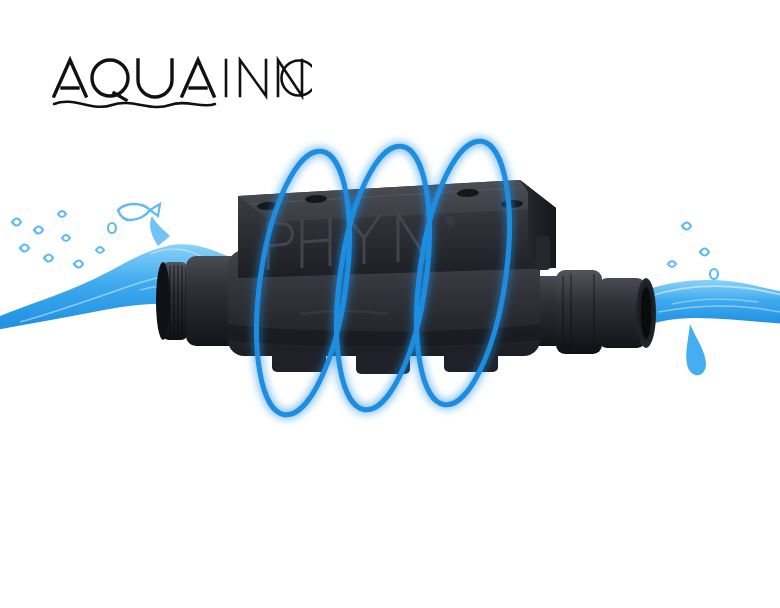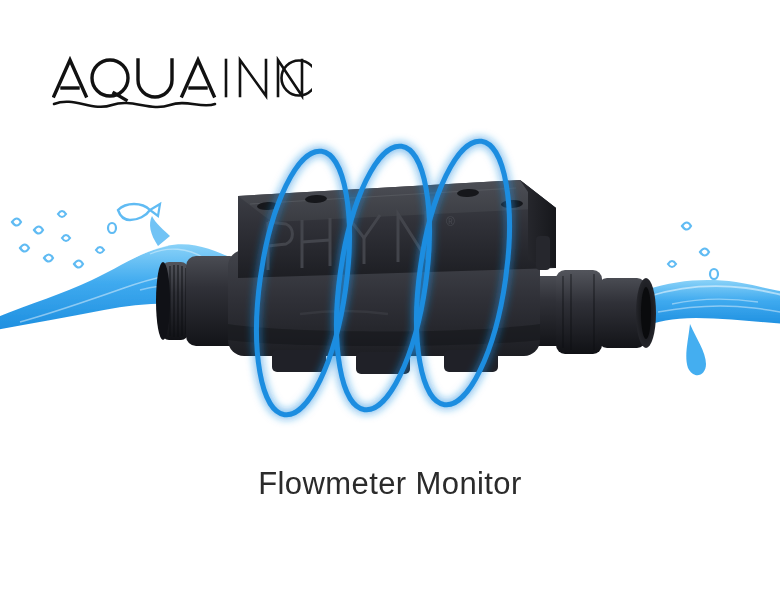--- a/index.html
+++ b/index.html
@@ -254,15 +254,14 @@
       </g>
 
       <g filter="url(#ringGlow)" fill="none" stroke="#1d8de0" stroke-width="5" stroke-linecap="round">
         <ellipse cx="303" cy="165" rx="43" ry="133" transform="rotate(8 303 165)"></ellipse>
         <ellipse cx="383" cy="160" rx="43" ry="133" transform="rotate(8 383 160)"></ellipse>
         <ellipse cx="463" cy="155" rx="43" ry="133" transform="rotate(8 463 155)"></ellipse>
       </g>
     </svg>
   </div>
 
-  <div id="caption">Flowmeter Monitor</div>
 
 </div>
 
 </body></html>

